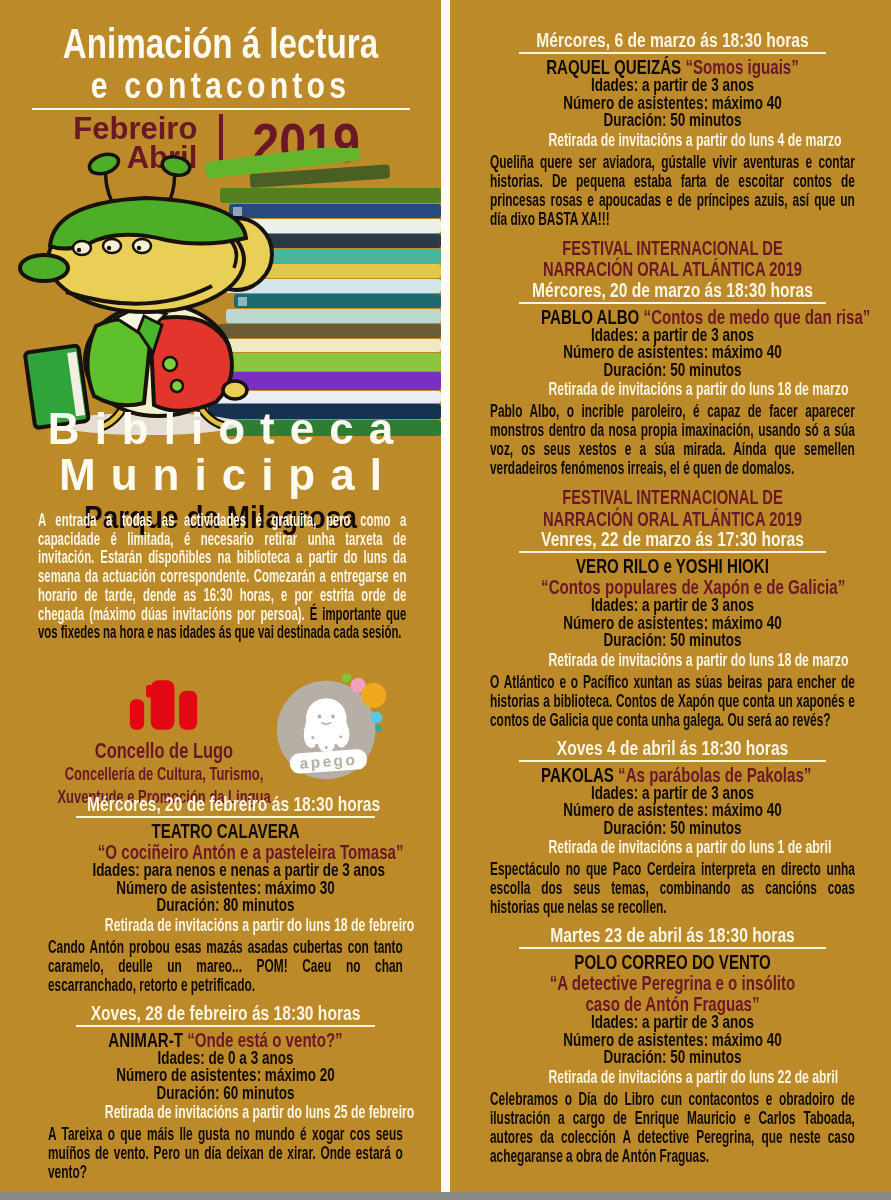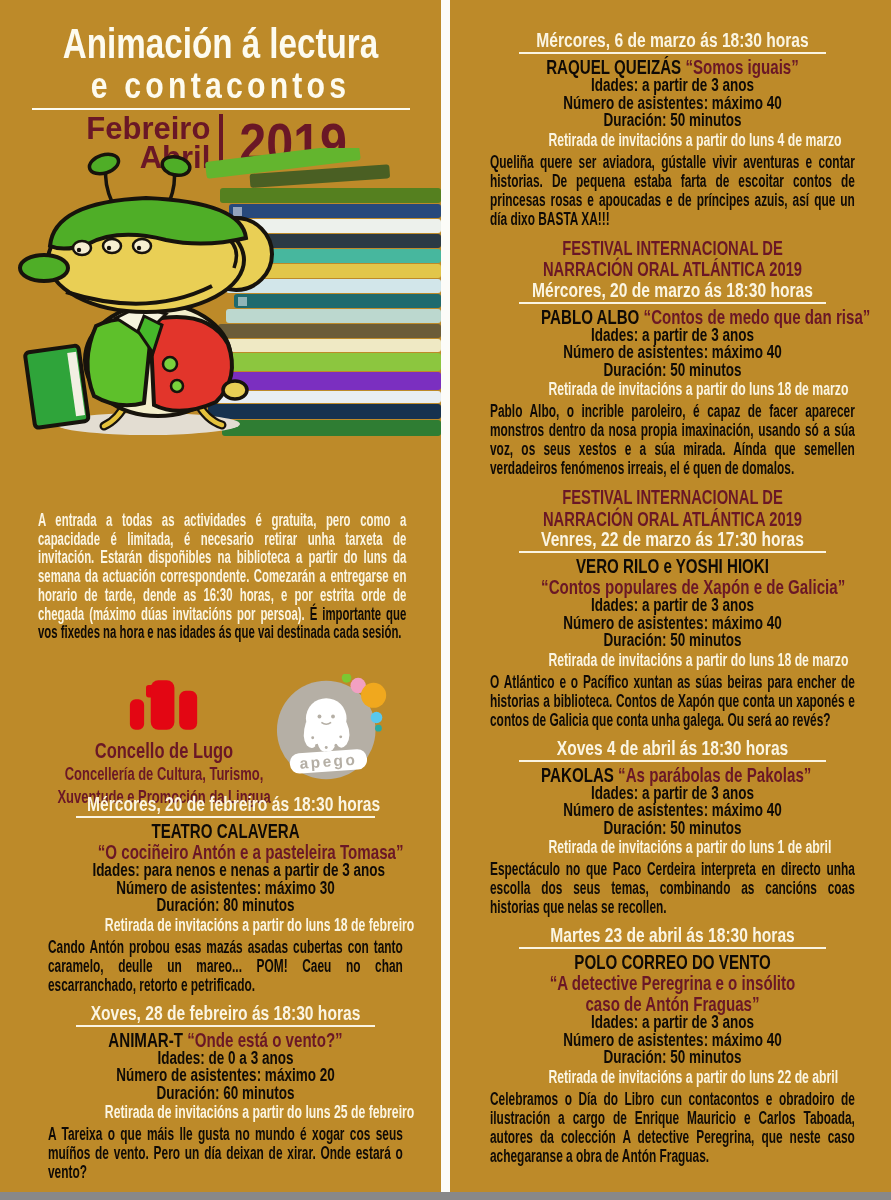--- a/index.html
+++ b/index.html
@@ -21,21 +21,21 @@
     padding:30px 40px 0 36px;box-sizing:border-box;}
 
   
   .cline{display:block;text-align:center;white-space:nowrap;transform-origin:50% 50%;}
 
   
   .hdr{position:absolute;top:22px;left:0;width:441px;text-align:center;}
   .t1{font-size:42px;line-height:44px;color:var(--white);transform:scaleX(.79);}
   .t2{font-size:36px;line-height:40px;letter-spacing:5px;color:var(--white);transform:scaleX(.84);}
   .t-rule{width:378px;height:2px;background:var(--white);margin:2px auto 4px;}
-  .period{display:flex;justify-content:center;align-items:center;gap:9px;margin-top:0;}
+  .period{display:flex;justify-content:center;align-items:center;gap:22px;margin-top:0;}
   .months{text-align:right;color:var(--maroon);font-size:31px;line-height:29px;}
   .vbar{width:4px;height:58px;background:var(--maroon);}
   .year{color:var(--maroon);font-size:55px;line-height:55px;transform:scaleX(.88);white-space:nowrap;}
 
   .illus{position:absolute;top:148px;left:0;width:441px;height:292px;}
 
   .libblock{position:absolute;top:406px;left:0;width:441px;text-align:center;}
   .libname{font-size:44px;line-height:46px;color:var(--white);letter-spacing:15px;text-indent:15px;}
   .branch{font-size:31px;line-height:34px;color:#16090a;transform:scaleX(.9);margin-top:3px;}
 
@@ -145,20 +145,25 @@
           <ellipse cx="112" cy="98" rx="9" ry="7" fill="#f6efd2" stroke="#17130c" stroke-width="2.5"></ellipse>
           <ellipse cx="142" cy="98" rx="9" ry="7" fill="#f6efd2" stroke="#17130c" stroke-width="2.5"></ellipse>
           <circle cx="79" cy="102" r="2.2" fill="#17130c"></circle>
           <circle cx="109" cy="100" r="2.2" fill="#17130c"></circle>
           <circle cx="139" cy="100" r="2.2" fill="#17130c"></circle>
           <path d="M66 144 Q148 170 212 138" stroke="#17130c" stroke-width="4" fill="none"></path>
         </g>
       </svg>
     </div>
 
+    <div class="libblock">
+      <div class="libname">Biblioteca</div>
+      <div class="libname">Municipal</div>
+      <div class="cline branch">Parque da Milagrosa</div>
+    </div>
 
     <div class="intro">
       <p class="intro-para"><span class="intro-white">A entrada a todas as actividades é gratuita, pero como a capacidade é limitada, é necesario retirar unha tarxeta de invitación. Estarán dispoñibles na biblioteca a partir do luns da semana da actuación correspondente. Comezarán a entregarse en horario de tarde, dende as 16:30 horas, e por estrita orde de chegada (máximo dúas invitacións por persoa).</span> <span class="intro-black">É importante que vos fixedes na hora e nas idades ás que vai destinada cada sesión.</span></p>
     </div>
 
     <div class="sponsors">
       <div class="sp-left">
         <svg width="72" height="54" viewBox="0 0 76 56">
           <rect x="2" y="22" width="15" height="32" rx="6" fill="#e30613"></rect>
           <rect x="19" y="7" width="9" height="13" rx="3" fill="#e30613"></rect>

